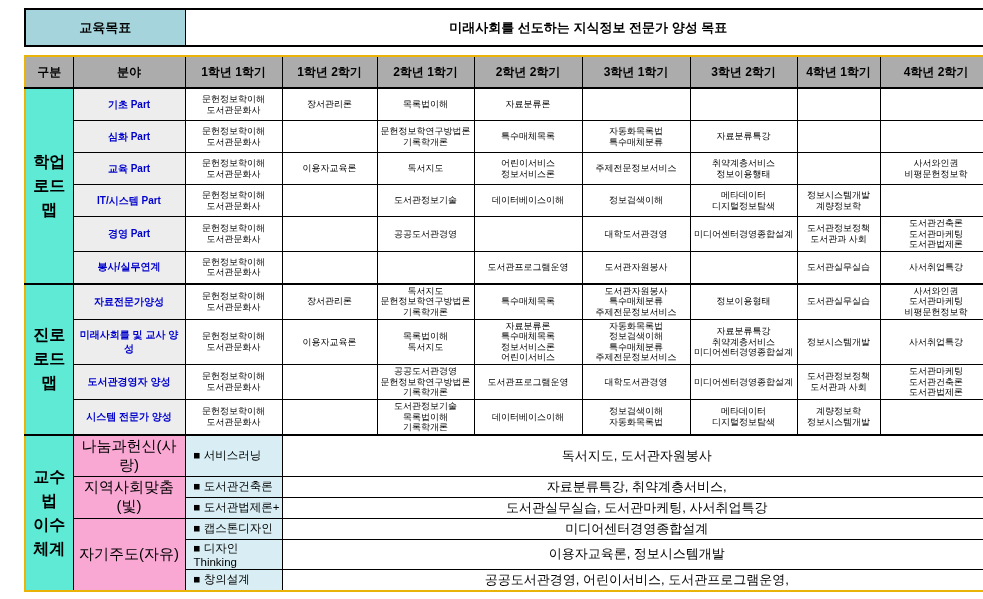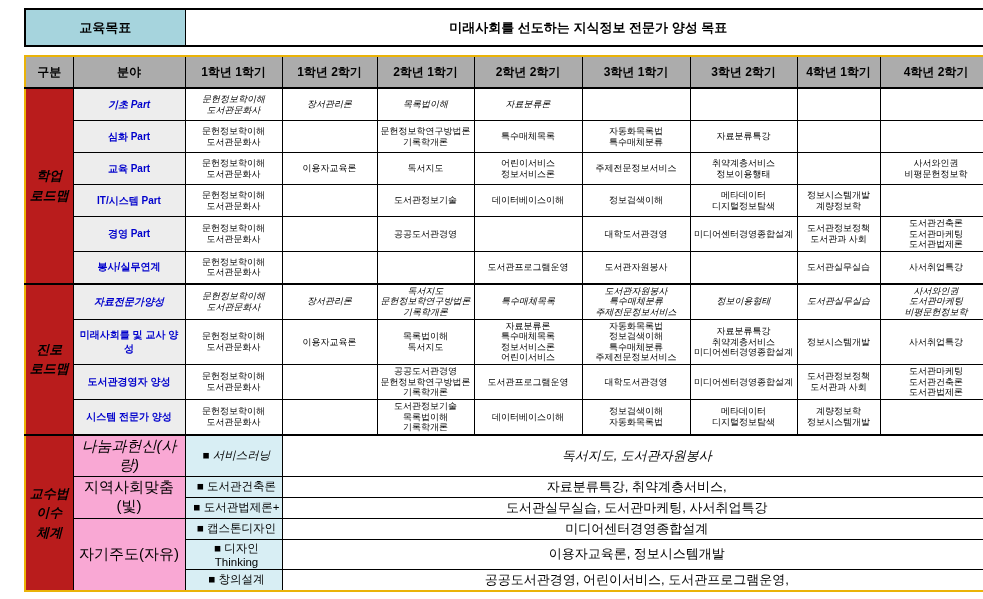--- a/index.html
+++ b/index.html
@@ -9,26 +9,26 @@
   td,th{border:1px solid #000;overflow:hidden;white-space:pre-line;vertical-align:middle;padding:1px 2px;}
   
   .top-table{width:967px;border:2px solid #000;margin-bottom:8px;}
   .top-table td{height:33px;text-align:center;font-weight:bold;font-size:13px;}
   .teal{background:#a6d4dd;}
   .teal2{background:#d0e8ef;}
   
   .grid-table{width:967px;border:2px solid #eab308;}
   .grid-table th{background:#acacac;font-size:12px;font-weight:bold;height:28px;text-align:center;}
   .grid-table td{text-align:center;}
-  td.group{background:#b91c1c;font-size:13px;font-weight:bold;line-height:1.5;}
+  td.group{background:#5eead4;font-size:16px;font-weight:bold;line-height:1.5;}
   td.field{background:#ededed;color:#0000cc;font-size:10px;font-weight:bold;height:29px;}
   td.course{font-size:9px;line-height:1.18;background:#fff;}
-  tr.sec-start td{border-top:2px solid #000;font-style:italic;}
+  tr.sec-start td{border-top:2px solid #000;}
   td.theme{background:#f9a8d4;font-size:15px;height:17px;}
-  td.ped-item{background:#d8eef4;font-size:11.5px;text-align:center;padding-left:8px;}
+  td.ped-item{background:#d8eef4;font-size:11.5px;text-align:left;padding-left:8px;}
   td.ped-value{font-size:13px;background:#fff;}
 </style>
 </head>
 <body>
 
 <div class="page">
 
   <table class="top-table">
     <colgroup>
       <col style="width:160px">

